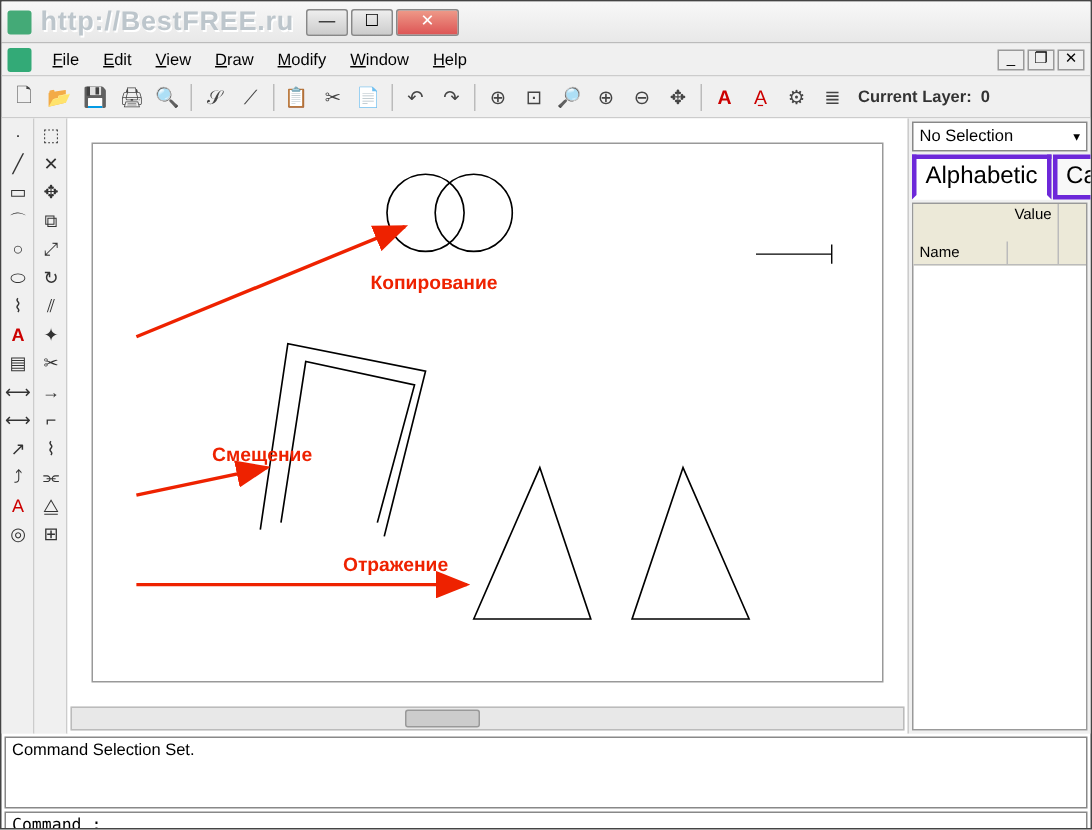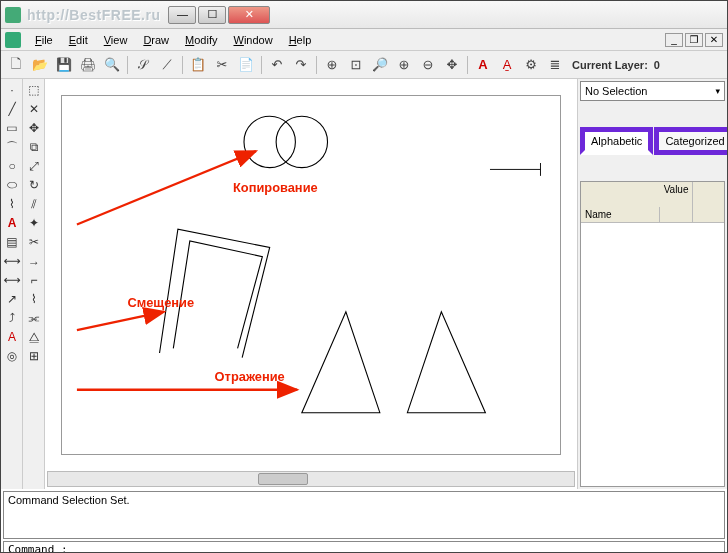--- a/index.html
+++ b/index.html
@@ -1,20 +1,20 @@
 <!DOCTYPE html>
 <html><head>
 <meta charset="utf-8">
 <style>
 * { margin:0; padding:0; box-sizing:border-box; font-family:"Segoe UI",Tahoma,sans-serif; font-size:11px; }
 body { background:#fff; width:728px; height:553px; overflow:hidden; border:1px solid #444; position:relative; }
 .titlebar { height:28px; background:linear-gradient(#f8f8f8,#e8e8e8); border-bottom:1px solid #bbb; display:flex; align-items:center; padding:0 4px; }
 .app-icon { width:16px; height:16px; background:#4a7; border-radius:2px; margin-right:6px; }
 .title { flex:1; color:#333; }
-.watermark { color:#bdc6cc; font-weight:bold; font-size:14px; letter-spacing:0.5px; margin-right:8px; text-shadow:1px 1px 0 #fff; }
+.watermark { color:#bdc6cc; font-weight:bold; font-size:18px; letter-spacing:0.5px; margin-right:8px; text-shadow:1px 1px 0 #fff; }
 .win-btns { display:flex; gap:2px; }
 .win-btn { width:28px; height:18px; border:1px solid #888; background:linear-gradient(#eee,#ccc); border-radius:2px; text-align:center; line-height:14px; cursor:pointer; }
 .win-btn.close { background:linear-gradient(#e98,#d55); color:#fff; width:42px; }
 .menubar { height:22px; background:#f0f0f0; border-bottom:1px solid #ccc; display:flex; align-items:center; padding:0 4px; gap:4px; }
 .menu-icon { width:16px; height:16px; background:#3a7; border-radius:2px; margin-right:4px; }
 .menu-item { padding:2px 6px; cursor:pointer; }
 .menu-item u { text-decoration:underline; }
 .mdi-ctrl { margin-left:auto; display:flex; gap:2px; }
 .mdi-ctrl span { width:18px; height:14px; border:1px solid #999; background:#eee; text-align:center; line-height:11px; cursor:pointer; font-size:10px; }
 .toolbar { height:28px; background:#f0f0f0; border-bottom:1px solid #ccc; display:flex; align-items:center; padding:0 4px; gap:2px; }
@@ -23,25 +23,25 @@
 .layer-label { margin-left:4px; color:#333;font-weight:bold; }
 .main { display:flex; height:410px; background:#f4f4f4; }
 .left-tb { width:22px; background:#f0f0f0; border-right:1px solid #ccc; display:flex; flex-direction:column; padding:2px; gap:1px; }
 .left-tb2 { width:22px; background:#f0f0f0; border-right:1px solid #ccc; display:flex; flex-direction:column; padding:2px; gap:1px; }
 .lt-btn { width:18px; height:18px; display:flex; align-items:center; justify-content:center; cursor:pointer; font-size:12px; color:#333; border:1px solid transparent; }
 .canvas-wrap { flex:1; display:flex; flex-direction:column; background:#fff; }
 .canvas { flex:1; position:relative; overflow:hidden; border:1px solid #999; margin:16px; }
 .canvas svg { width:100%; height:100%; }
 .hscroll { height:16px; background:#e8e8e8; border:1px solid #bbb; margin:0 2px 2px 2px; position:relative; }
 .hscroll-thumb { position:absolute; left:40%; top:1px; width:50px; height:12px; background:#ccc; border:1px solid #999; border-radius:2px; }
-.prop-panel { width:150px; background:#f0f0f0; border-left:1px solid #ccc; display:flex; flex-direction:column; padding:2px;gap:24px; }
+.prop-panel { width:122px; background:#f0f0f0; border-left:1px solid #ccc; display:flex; flex-direction:column; padding:2px; }
 .prop-sel { height:20px; border:1px solid #888; background:#fff; display:flex; align-items:center; padding:0 4px; margin-bottom:2px; }
 .prop-sel span:last-child { margin-left:auto; font-size:9px; }
 .prop-tabs { display:flex; gap:1px; margin-bottom:2px; }
-.prop-tab { padding:3px 6px; border:5px solid #6d28d9; background:#f8f8f8; cursor:pointer; font-size:11px; }
+.prop-tab { padding:3px 6px; border:3px solid #6d28d9; background:#f8f8f8; cursor:pointer; font-size:16px; }
 .prop-tab.act { background:#fff; border-bottom-color:#fff; position:relative; z-index:1; }
 .prop-list { flex:1; border:1px solid #999; background:#fff; }
 .prop-hdr { display:flex; background:#ece9d8; border-bottom:1px solid #bbb; }
 .prop-hdr div { padding:2px 4px; border-right:1px solid #bbb; font-size:10px; }
 .prop-hdr div:first-child { width:55%;margin-top:25px; }
 .cmd-panel { height:48px; border:1px solid #888; margin:2px; background:#fff; padding:2px 4px; font-family:monospace; font-size:11px; overflow:auto; }
 .cmd-line { height:18px; border:1px solid #888; margin:0 2px 2px 2px; background:#fff; padding:1px 4px; font-family:monospace; font-size:11px; }
 .ann { fill:#e20; font-size:14px; font-weight:bold; font-family:Arial; }
 </style>
 </head>

